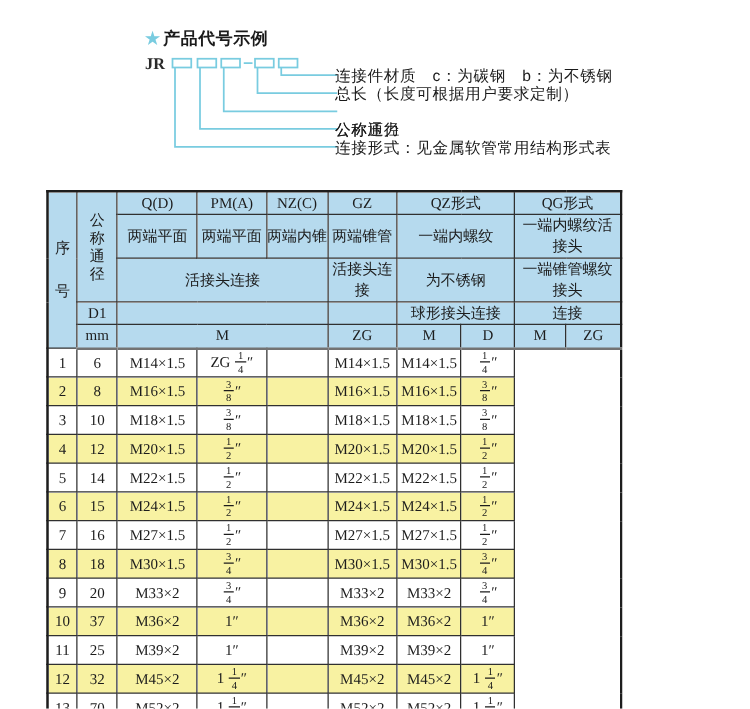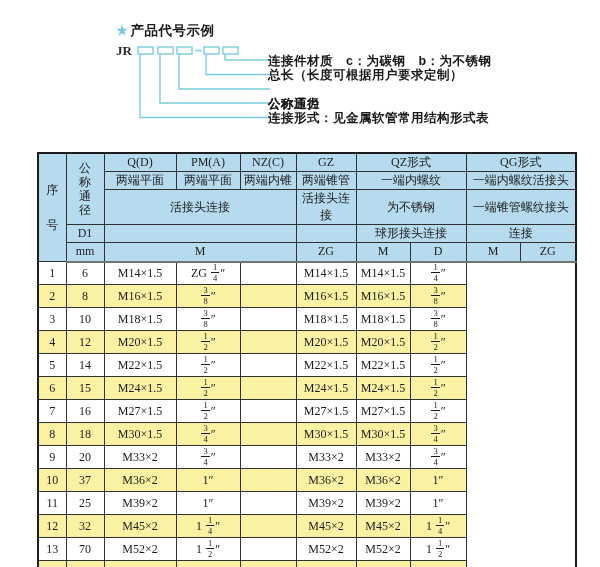--- a/index.html
+++ b/index.html
@@ -1,35 +1,35 @@
 <!DOCTYPE html>
 <html style="--hdr: #B6DAEE; --alt: #F8F2A2; --line: #79CCE0;"><head>
 <meta charset="utf-8">
 <style>
   * { margin:0; padding:0; box-sizing:border-box; }
   html,body { background:#ffffff; }
   .page {
-    position:relative; width:600px; height:567px; background:#ffffff;
+    position:relative; width:498px; height:567px; background:#ffffff;
     font-family:"Liberation Serif", serif; color:#1c1c1c; overflow:hidden;
   }
   
   .diag-heading {
     position:absolute; left:116px; top:22px;
     font-family:"Liberation Sans", sans-serif; font-weight:bold; font-size:13.5px;
     letter-spacing:0.5px; color:#1b1b1b;
   }
   .diag-heading .star { color:var(--line,#35BBDA); margin-right:2px; }
   .code-prefix {
     position:absolute; left:116px; top:43px;
     font-family:Liberation Serif, serif; font-weight:bold; font-size:13px; color:#2a2a2a;
   }
   .diag-svg { position:absolute; left:135px; top:45px; }
   .dlabel {
     position:absolute; left:268px; height:15px; white-space:nowrap;
-    font-family:"Liberation Sans", sans-serif; font-weight:bold; font-size:12.5px;
+    font-family:"Liberation Sans", sans-serif; font-weight:normal; font-size:12.5px;
     color:#1a1a1a; letter-spacing:0.5px;
   }
   
   .tbl-title {
     position:absolute; left:36px; top:126px;
     font-family:"Liberation Serif", serif; font-weight:bold; font-style:italic;
     font-size:20px; letter-spacing:2px; color:#111;
   }
   
   table.ref {

